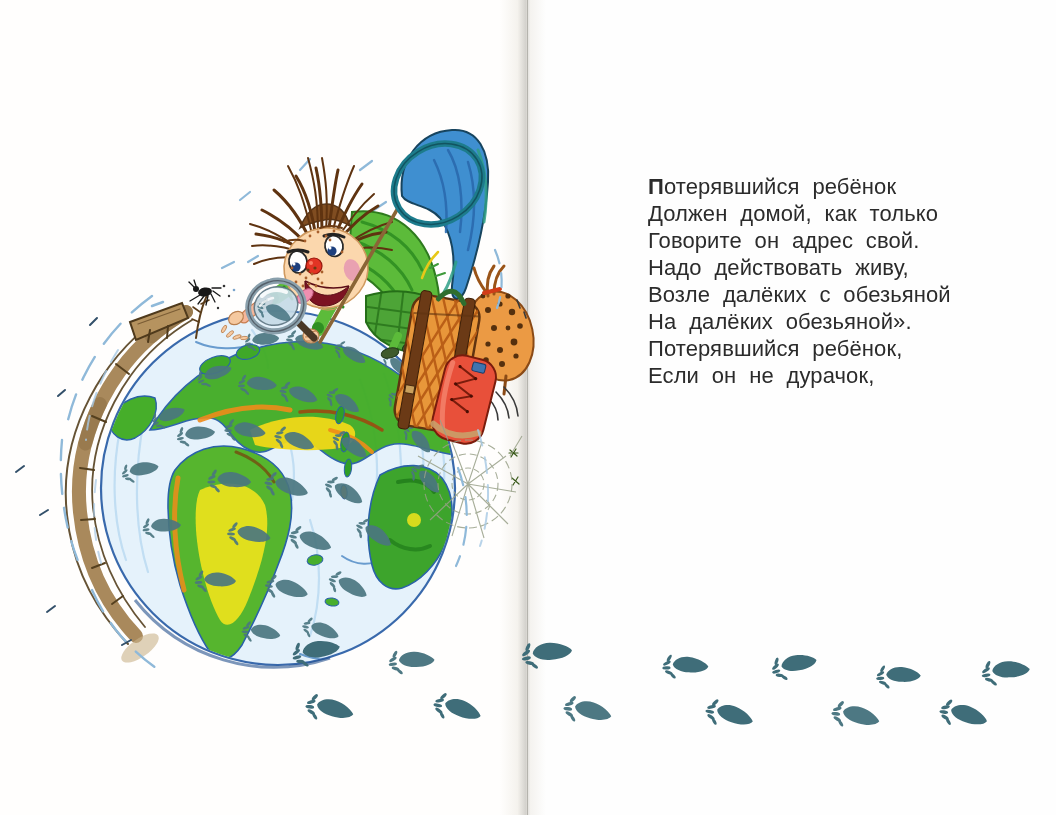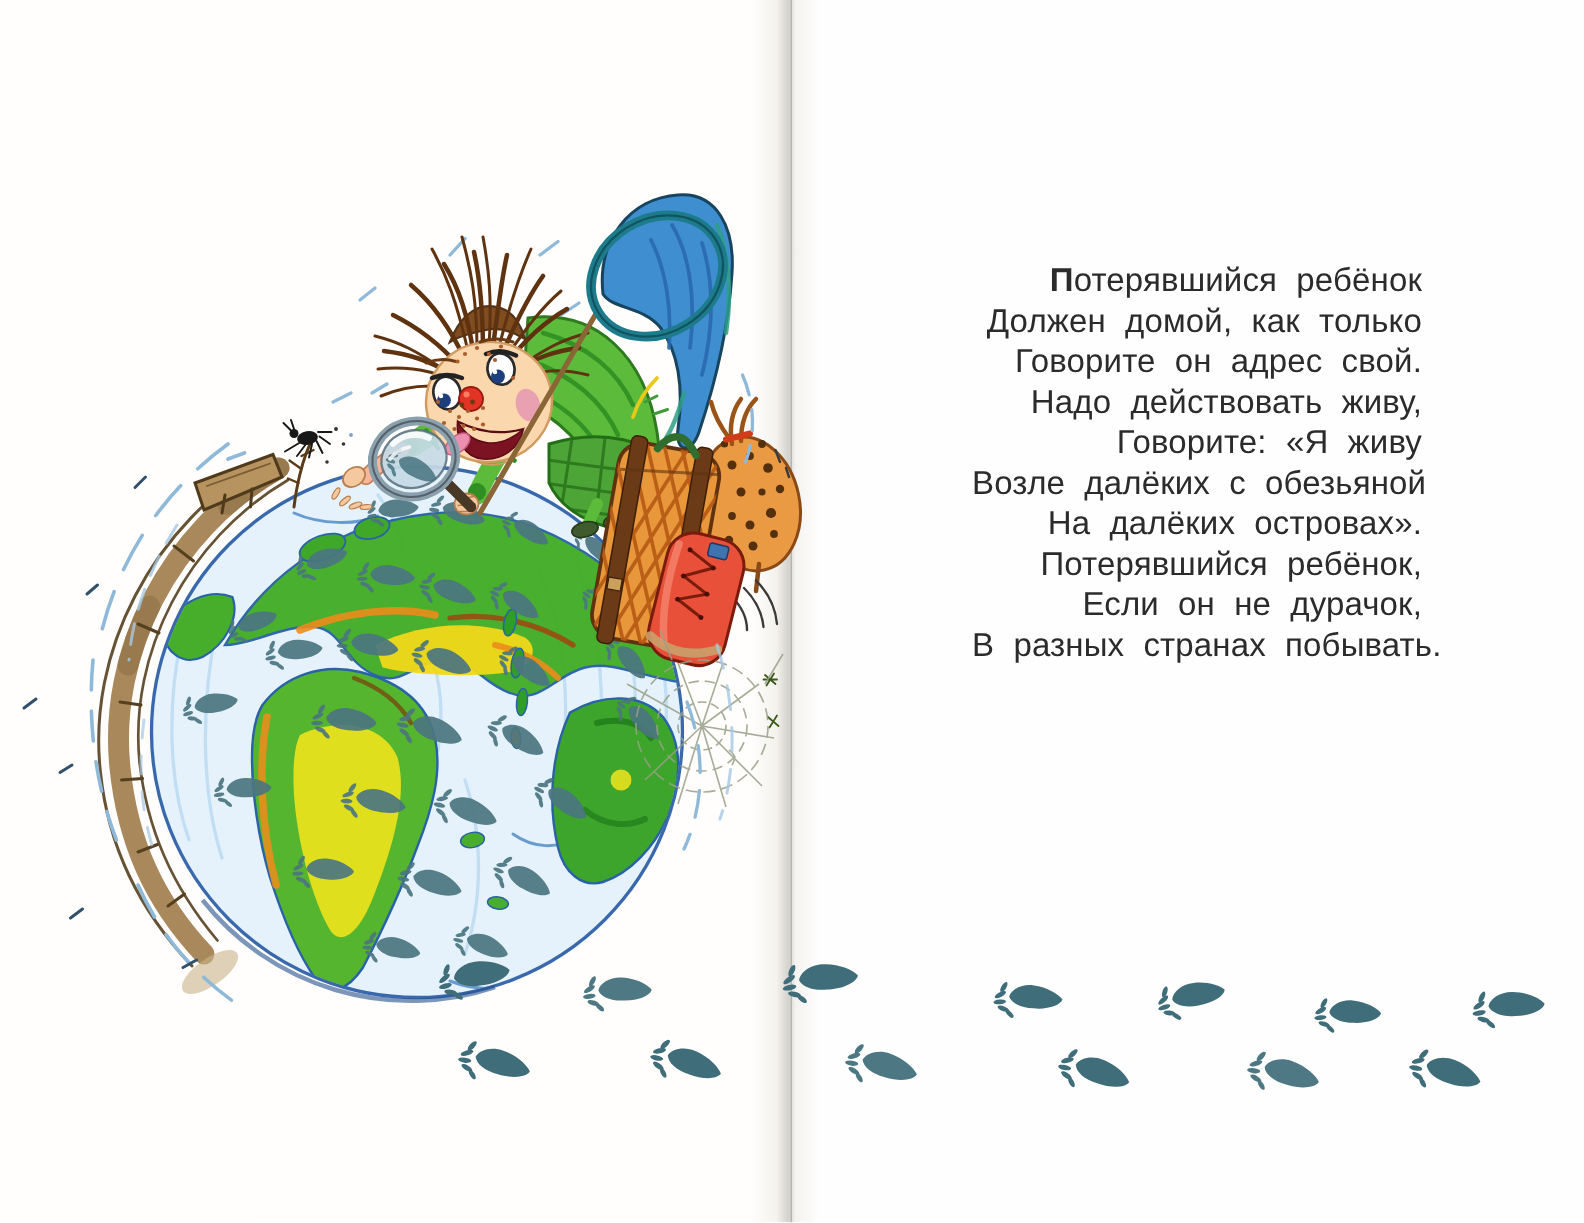--- a/index.html
+++ b/index.html
@@ -8,21 +8,21 @@
   .page{position:absolute;top:0;height:815px;}
   .page-left{left:0;width:527px;background:#fffefd;}
   .page-right{left:527px;width:529px;background:#fefefe;}
   .gutter{position:absolute;left:500px;top:0;width:46px;height:815px;pointer-events:none;
     background:linear-gradient(90deg, rgba(226,220,208,0) 0%, rgba(221,215,201,0.30) 38%,
       rgba(152,148,138,0.42) 56%, rgba(233,229,221,0.45) 66%, rgba(255,255,255,0) 100%);}
   .gutter::after{content:"";position:absolute;left:27px;top:0;width:1px;height:100%;
     background:rgba(118,114,106,0.40);}
   .art{position:absolute;left:0;top:0;width:1056px;height:815px;}
   .poem{position:absolute;left:648px;top:173px;width:300px;color:#2b2b2b;
-    font-size:22px;line-height:27px;word-spacing:0.30em;letter-spacing:0.1px;text-align:right;}
+    font-size:22px;line-height:27px;word-spacing:0.30em;letter-spacing:0.1px;}
   .poem .line{white-space:nowrap;}
   .poem .cap{font-weight:700;}
 </style>
 </head>
 <body>
 
 <div class="spread">
   <div class="page page-left"></div>
   <div class="page page-right"></div>
   <div class="gutter"></div>
@@ -455,20 +455,18 @@
       <use href="#fp" transform="translate(965 712) rotate(8)"></use>
       <use href="#fp" transform="translate(1006 668) rotate(-12)"></use>
     </g>
   </svg>
 
   <div class="poem">
     <div class="line"><span class="cap">П</span><span>отерявшийся ребёнок</span></div>
     <div class="line">Должен домой, как только</div>
     <div class="line">Говорите он адрес свой.</div>
     <div class="line">Надо действовать живу,</div>
-    <div class="line">Говорите: «Я живу</div>
     <div class="line">Возле далёких с обезьяной</div>
-    <div class="line">На далёких островах».</div>
+    <div class="line">На далёких обезьяной».</div>
     <div class="line">Потерявшийся ребёнок,</div>
     <div class="line">Если он не дурачок,</div>
-    <div class="line">В разных странах побывать.</div>
   </div>
 </div>
 
 </body></html>

